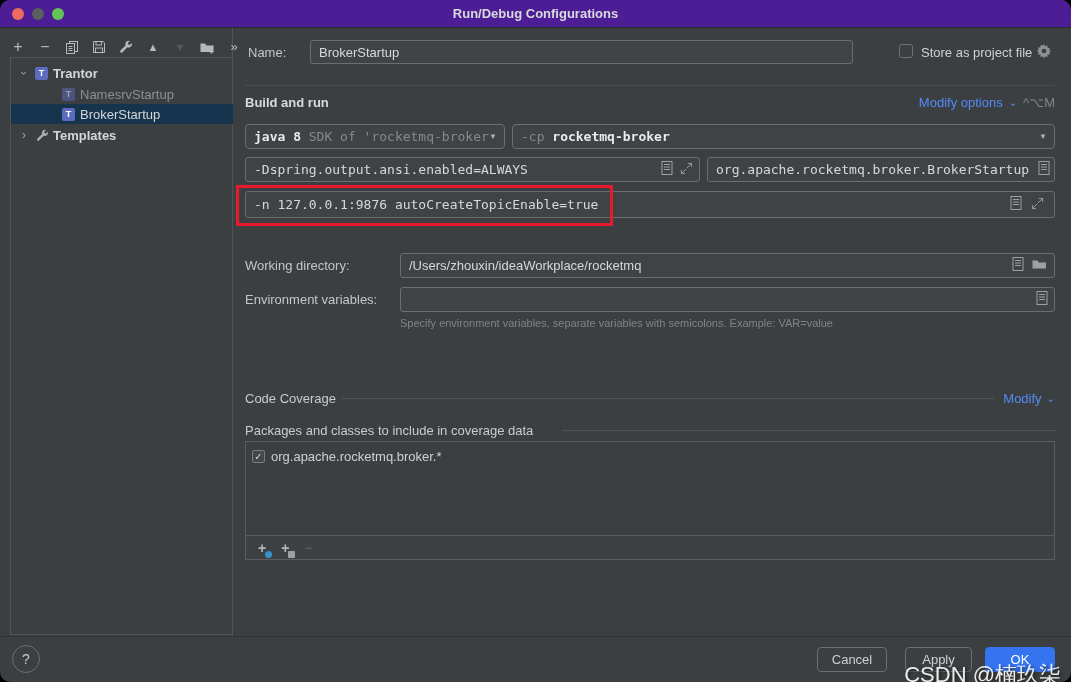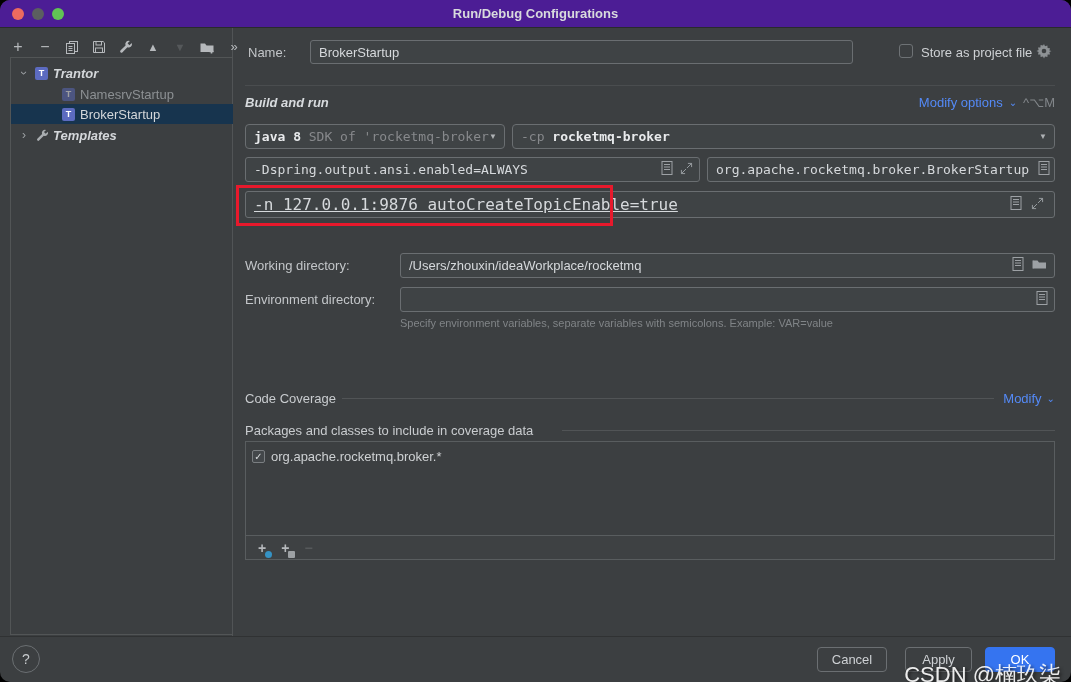--- a/index.html
+++ b/index.html
@@ -21,21 +21,21 @@
   .tb-ico svg { display:block; margin:0 auto; }
   .dim { color:#6a6e70 !important; opacity:.55; }
   .tree-box { position:absolute; left:10px; top:29px; width:223px; height:578px; border:1px solid #525556; border-right:none; }
   .tree-row { position:absolute; left:0; width:100%; height:20px; display:flex; align-items:center; font-size:13px; color:#d4d7da; white-space:nowrap; }
   .tree-row.sel { background:#17344e; }
   .chev { color:#9da1a4; font-size:12px; width:10px; display:inline-block; text-align:center; }
   .chev.open { transform:rotate(90deg); }
   .ticon { width:13px; height:13px; border-radius:2px; background:#5c6bc0; color:#fff; font-size:9px; font-weight:bold; text-align:center; line-height:13px; margin:0 5px 0 6px; flex:none; }
   .ticon.dimmed { opacity:.5; }
   .tree-label.dimtext { color:#8c9093; }
-  .bold { font-weight:bold;font-style:italic; }
+  .bold { font-weight:bold; }
 
   
   .lbl { position:absolute; font-size:13px; color:#c3c6c9; white-space:nowrap; }
   .field { position:absolute; background:#3f4345; border:1px solid #6a6e71; border-radius:3px; display:flex; align-items:center; overflow:hidden; white-space:nowrap; }
   .field .txt { padding-left:8px; font-size:13px; color:#d6d9dc; overflow:hidden; }
   .mono { font-family:"DejaVu Sans Mono", monospace; font-size:12.5px; }
   .mono-strong { color:#e8eaec; font-weight:bold; }
   .mono-dim { color:#87898c; }
   .mono-val { color:#ced1d4; font-weight:500; }
   .f-icons { position:absolute; right:6px; top:0; height:100%; display:flex; align-items:center; gap:7px; }
@@ -192,21 +192,21 @@
     <span class="txt mono mono-val" style="padding-right:28px;">org.apache.rocketmq.broker.BrokerStartup</span>
     <span class="f-icons" style="right:4px;">
       <span><svg width="12" height="14" viewBox="0 0 12 14">
             <rect x="1" y="0.5" width="10" height="13" fill="none" stroke="#9da1a5"></rect>
             <path d="M3 3.5h6M3 6h6M3 8.5h6" stroke="#9da1a5"></path>
           </svg></span>
     </span>
   </div>
 
   <div class="field" style="left:245px; top:191px; width:810px; height:27px;">
-    <span class="txt mono mono-val" style="font-size:16px;text-decoration:underline;">-n 127.0.0.1:9876 autoCreateTopicEnable=true</span>
+    <span class="txt mono mono-val" style="font-size:13px;">-n 127.0.0.1:9876 autoCreateTopicEnable=true</span>
     <span class="f-icons" style="right:10px; gap:9px;">
       <span><svg width="12" height="14" viewBox="0 0 12 14">
             <rect x="1" y="0.5" width="10" height="13" fill="none" stroke="#9da1a5"></rect>
             <path d="M3 3.5h6M3 6h6M3 8.5h6" stroke="#9da1a5"></path>
           </svg></span>
       <span><svg width="13" height="13" viewBox="0 0 14 14">
             <path d="M8.5 1.5h4v4M12.5 1.5l-5 5M5.5 12.5h-4v-4M1.5 12.5l5-5" stroke="#9da1a5" fill="none"></path>
           </svg></span>
     </span>
   </div>
@@ -220,21 +220,21 @@
             <rect x="1" y="0.5" width="10" height="13" fill="none" stroke="#9da1a5"></rect>
             <path d="M3 3.5h6M3 6h6M3 8.5h6" stroke="#9da1a5"></path>
           </svg></span>
       <span><svg width="15" height="13" viewBox="0 0 15 13">
             <path d="M1 2.5h4.5l1.5 2h7v6H1z" fill="#9da1a5"></path>
             <path d="M1 2.5v8" stroke="#9da1a5"></path>
           </svg></span>
     </span>
   </div>
 
-  <div class="lbl" style="left:245px; top:292px;">Environment directory:</div>
+  <div class="lbl" style="left:245px; top:292px;">Environment variables:</div>
   <div class="field" style="left:400px; top:287px; width:655px; height:25px;">
     <input class="native" readonly="" value="" style="">
     <span class="f-icons" style="right:6px;">
       <span><svg width="12" height="14" viewBox="0 0 12 14">
             <rect x="1" y="0.5" width="10" height="13" fill="none" stroke="#9da1a5"></rect>
             <path d="M3 3.5h6M3 6h6M3 8.5h6" stroke="#9da1a5"></path>
           </svg></span>
     </span>
   </div>
   <div class="lbl" style="left:400px; top:317px; font-size:11px; color:#808487;">Specify environment variables, separate variables with semicolons. Example: VAR=value</div>

